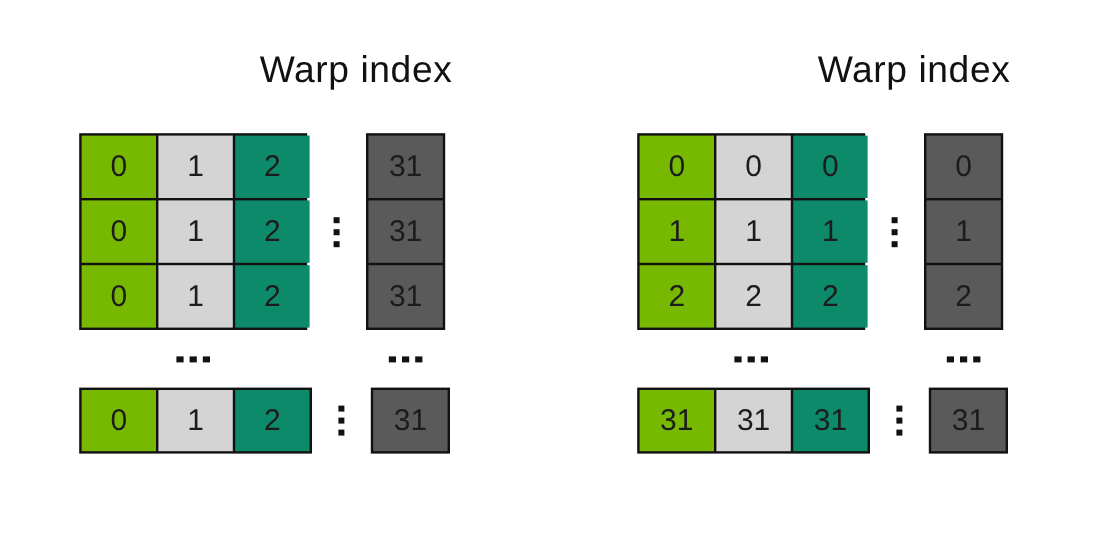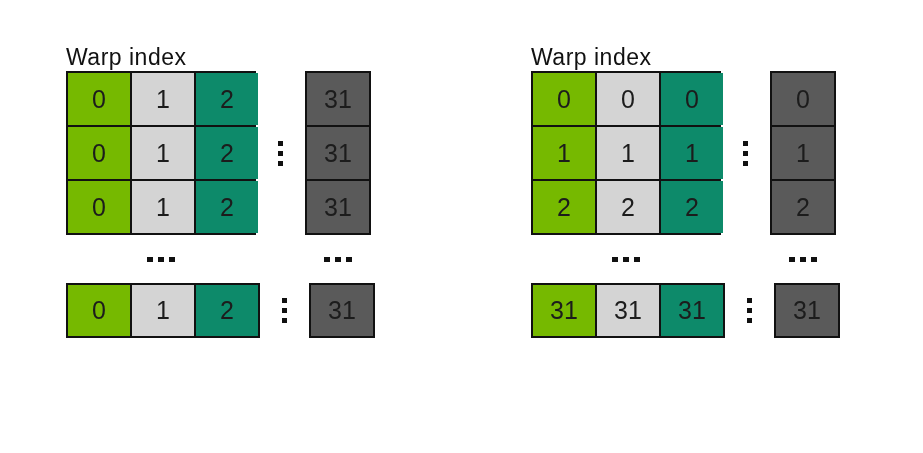--- a/index.html
+++ b/index.html
@@ -15,24 +15,25 @@
     background: var(--background, #ffffff);
     overflow: hidden;
   }
   .diagram {
     position: absolute;
     width: 311px;
   }
   .diagram-left  { left: 66px;  top: 44px; }
   .diagram-right { left: 531px; top: 44px; }
   .title {
-    text-align: left;
-    font-size: 23px;
+    text-align: right;
+    font-size: 31px;
     color: var(--text, #111111);
     letter-spacing: 0.5px;
+    margin-bottom: 40px;
     height: 27px;
     line-height: 27px;
   }
   .main-row, .bottom-row {
     display: flex;
     align-items: stretch;
   }
   .grid3 {
     display: grid;
     grid-template-columns: repeat(3, 62px);

